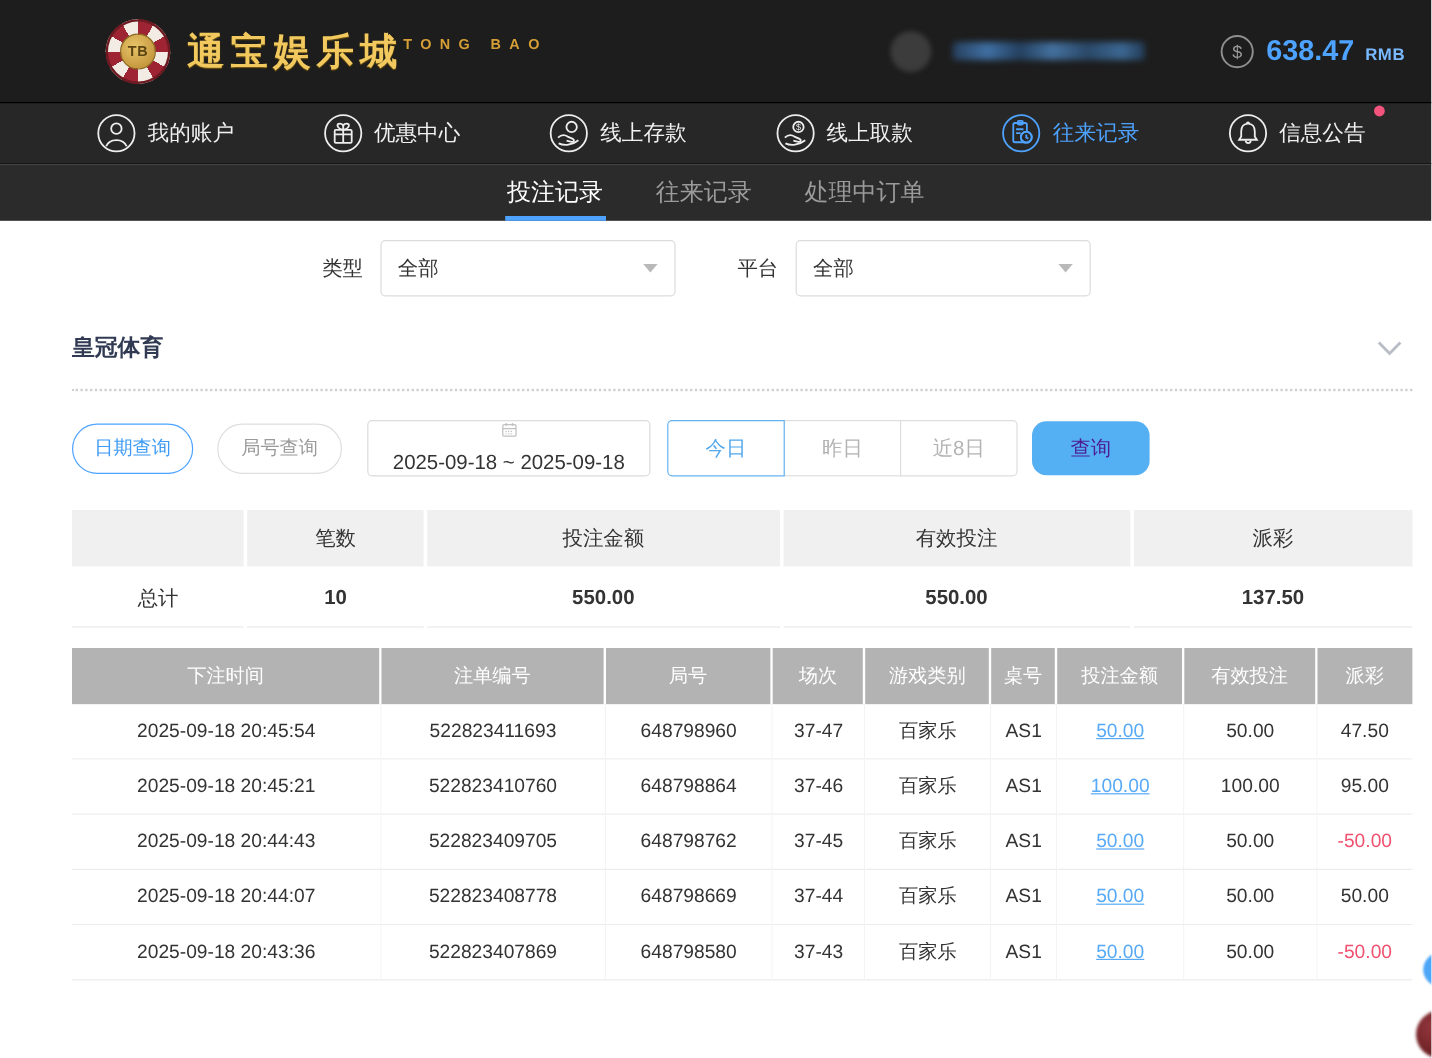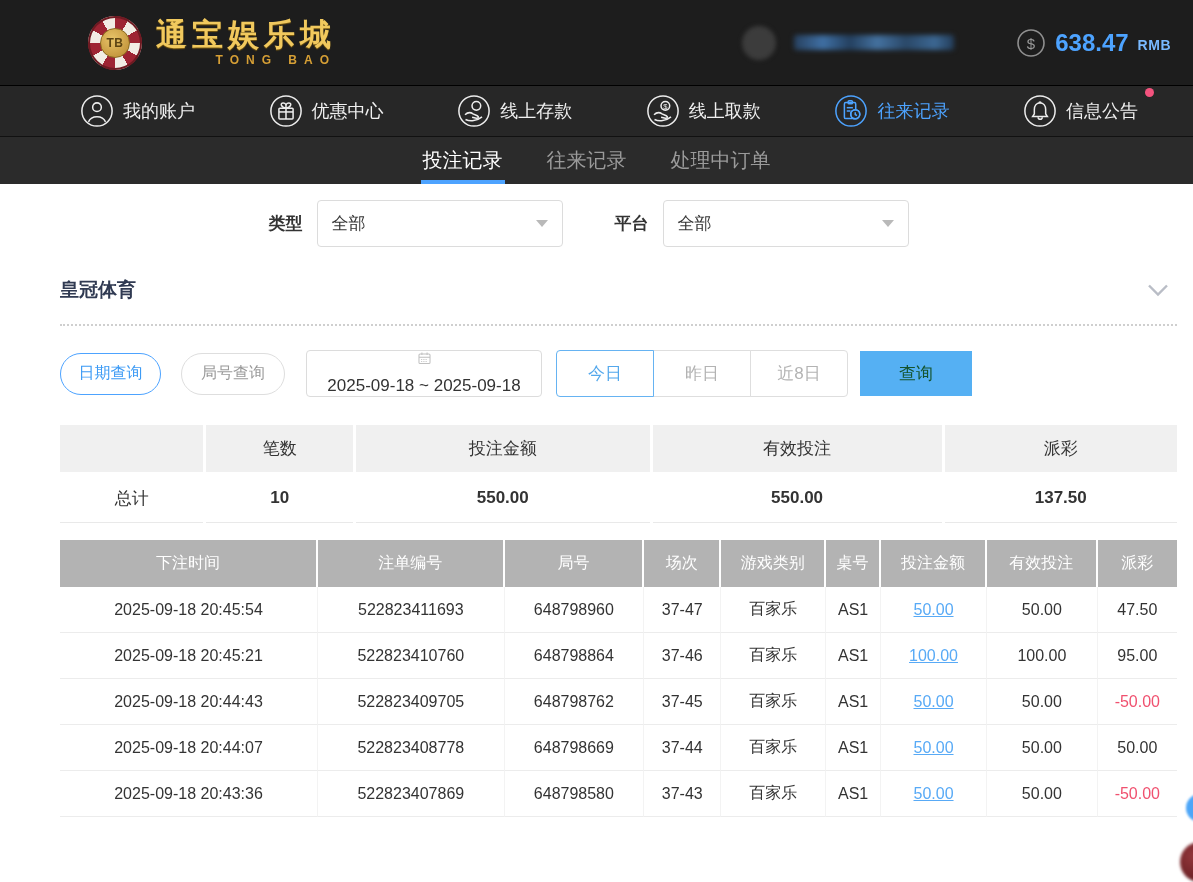--- a/index.html
+++ b/index.html
@@ -10,21 +10,21 @@
   
   .banner { height:85px; background:#1d1d1d; display:flex; align-items:center; padding:0 22px 0 88px; }
   .logo { display:flex; align-items:center; gap:14px; }
   .chip { position:relative; width:54px; height:54px; border-radius:50%;
           background:repeating-conic-gradient(#9e2433 0 30deg,#f2ece4 30deg 60deg);
           box-shadow:0 0 0 2px #6e1a22 inset; }
   .chip-core { position:absolute; left:50%; top:50%; transform:translate(-50%,-50%);
           width:30px; height:30px; border-radius:50%; background:radial-gradient(circle at 40% 35%,#e8c469,#b9882f);
           display:flex; align-items:center; justify-content:center;
           color:#5c4413; font-size:12px; font-weight:bold; letter-spacing:.5px; border:1px solid #8a6a20; }
-  .logo-text { display:flex; flex-direction:column; }
+  .logo-text { display:flex; flex-direction:row; }
   .logo-cn { font-size:31px; font-weight:bold; color:#f1c95e; letter-spacing:5px;
              text-shadow:0 1px 1px #7a5a10; line-height:1; }
   .logo-en { font-size:12px; font-weight:bold; color:#d69f35; letter-spacing:7px; text-align:right; margin-top:3px; }
 
   .banner-right { margin-left:auto; display:flex; align-items:center; }
   .avatar-blur { width:34px; height:34px; border-radius:50%; background:#3c3c3c; filter:blur(2px); }
   .username-blur { width:160px; height:15px; margin-left:18px; border-radius:3px;
       background:linear-gradient(90deg,#27405e,#3f6fa3 18%,#24405f 35%,#44719f 52%,#2a4868 70%,#3c6792 88%,#233c58);
       filter:blur(2.5px); }
   .balance { display:flex; align-items:center; margin-left:62px; gap:9px; }
@@ -44,21 +44,21 @@
   .subtab { display:flex; align-items:center; font-size:20px; color:#9b9b9b; position:relative; cursor:pointer; padding:0 2px; }
   .subtab.active { color:#fff; }
   .subtab.active::after { content:""; position:absolute; left:0; right:0; bottom:0; height:4px; background:#4da3ff; }
 
   
   .content { padding:16px 16px 0 60px; }
 
   .filter-row { display:flex; align-items:center; justify-content:center; margin-left:-60px; gap:0; }
   .filter-group { display:flex; align-items:center; }
   .filter-group + .filter-group { margin-left:52px; }
-  .filter-label { font-size:17px; color:#333; margin-right:14px;font-weight:bold; }
+  .filter-label { font-size:17px; color:#333; margin-right:14px; }
   .select-box { width:246px; height:47px; border:1px solid #dcdcdc; border-radius:4px; display:flex;
                 align-items:center; padding:0 14px; font-size:17px; color:#333; cursor:pointer; background:#fff; }
   .select-caret { margin-left:auto; width:0; height:0; border-left:6px solid transparent;
                   border-right:6px solid transparent; border-top:7px solid #b9b9b9; }
 
   .section-row { display:flex; align-items:center; justify-content:space-between; margin-top:30px; padding-right:8px; }
   .section-title { font-size:19px; font-weight:bold; color:#303a52; }
   .chev { width:22px; height:14px; }
   .dotted-divider { border-bottom:2px dotted #cfcfcf; margin-top:21px; }
   .section-row.bb { margin-top:33px; }
@@ -71,22 +71,22 @@
   .date-box { height:47px; width:236px; margin-left:21px; border:1px solid #dcdcdc; border-radius:4px;
               display:flex; align-items:center; padding:0 13px; gap:11px; cursor:pointer; background:#fff;flex-direction:column; }
   .date-box .cal { width:19px; height:19px; }
   .date-text { font-size:17px; color:#333; }
   .quick-group { display:flex; margin-left:14px;border-radius:14px; }
   .quick-btn { width:98px; height:47px; border:1px solid #dedede; background:#fff; font-size:17px;
                color:#b3b3b3; display:flex; align-items:center; justify-content:center; cursor:pointer; margin-left:-1px; }
   .quick-btn:first-child { border-radius:4px 0 0 4px; margin-left:0; }
   .quick-btn:last-child { border-radius:0 4px 4px 0; }
   .quick-btn.active { border-color:#66b3f2; color:#54a8ec; position:relative; z-index:1; }
-  .search-btn { width:112px; height:45px; margin-left:12px; background:#55b0f3; border:none; border-radius:0;
-                color:#14532d; font-size:17px; cursor:pointer; display:flex; align-items:center; justify-content:center; }
+  .search-btn { width:98px; height:45px; margin-left:12px; background:#55b0f3; border:none; border-radius:12px;
+                color:#4c1d95; font-size:17px; cursor:pointer; display:flex; align-items:center; justify-content:center; }
 
   
   .summary { margin-top:28px; display:grid; grid-template-columns:145fr 148fr 297fr 292fr 235fr;
              column-gap:3px; row-gap:2px; }
   .summary .cell { height:47px; display:flex; align-items:center; justify-content:center; font-size:17px; color:#333; }
   .summary .head { background:#f0f0f0; }
   .summary .body { background:#fff; height:49px; border-bottom:1px solid #e9e9e9; }
   .summary .body.value { font-weight:bold; }
 
   

